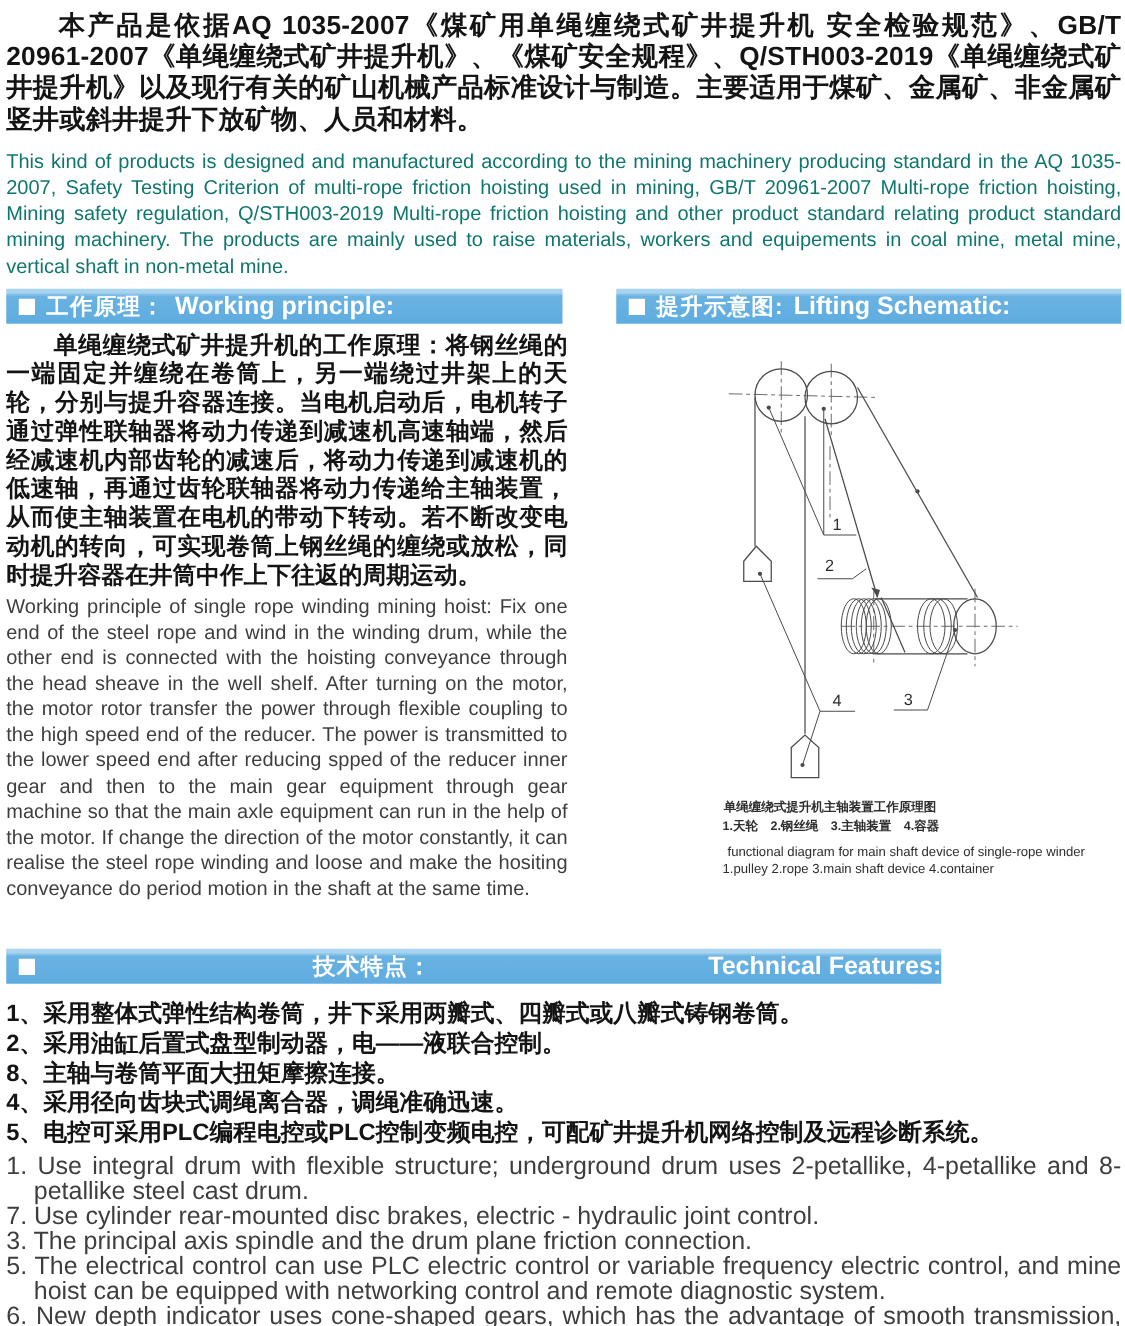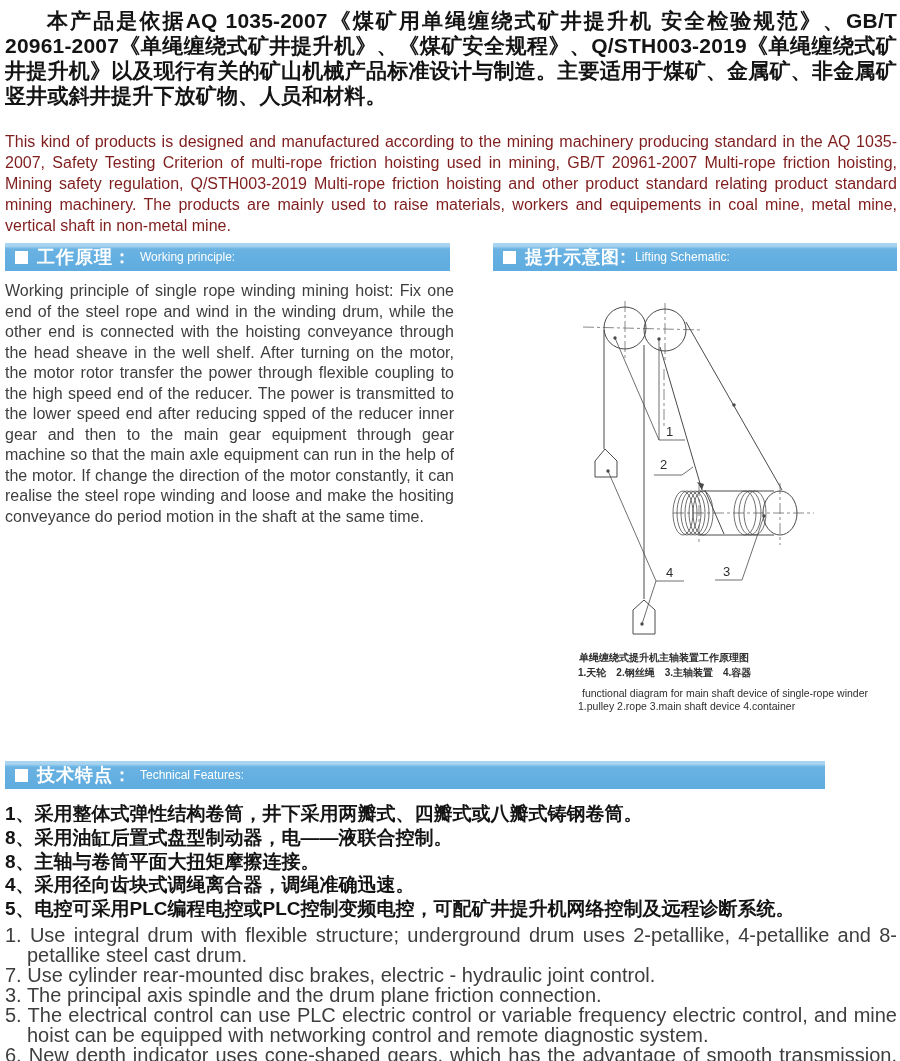--- a/index.html
+++ b/index.html
@@ -5,35 +5,35 @@
   * { margin:0; padding:0; box-sizing:border-box; }
   html,body { width:900px; background:#ffffff; }
   body { height:1061px; overflow:hidden; font-family:"Liberation Sans", sans-serif; }
   .page { width:900px; height:1061px; padding:8px 3px 0 5px; position:relative; }
 
   .cn-intro {
     font-size:21px; line-height:25px; font-weight:bold; color:#141414;
     text-align:justify; text-indent:2em; letter-spacing:0.2px;
   }
   .en-intro {
-    margin-top:23px; font-size:16px; line-height:21px; color:#7f1d1d; text-align:justify;
+    margin-top:11px; font-size:16px; line-height:21px; color:#0f766e; text-align:justify;
   }
 
   .bars-row { margin-top:7px; display:flex; }
   .bar {
     height:28px; display:flex; align-items:center;
     background:linear-gradient(to bottom, #a8d4f0 0px, #a8d4f0 3px, #69b2e2 6px, #5face0 100%);
   }
   .bar-left  { width:445px; }
   .bar-spacer{ width:43px; }
   .bar-right { width:404px; }
-  .bar-full  { margin-top:6px; width:820px; }
+  .bar-full  { margin-top:16px; width:748px;justify-content:space-between; }
   .sq { width:13px; height:13px; background:#ffffff; margin:0 9px 0 10px; flex:0 0 auto; }
   .bar-cn { color:#ffffff; font-weight:bold; font-size:18px; letter-spacing:1px; white-space:nowrap; }
-  .bar-en { color:#ffffff; font-weight:normal; font-size:12px; margin-left:8px; white-space:nowrap; }
+  .bar-en { color:#ffffff; font-weight:bold; font-size:20px; margin-left:8px; white-space:nowrap; }
 
   .cols { margin-top:6px; display:flex; height:478px; }
   .col-left { width:452px; }
   .col-right { width:410px; margin-left:33px; position:relative; }
 
   .cn-principle {
     font-size:19px; line-height:23px; font-weight:bold; color:#141414;
     text-align:justify; text-indent:2em;
   }
   .en-principle {
@@ -72,20 +72,21 @@
     <div class="bar-spacer"></div>
     <div class="bar bar-right">
       <span class="sq"></span>
       <span class="bar-cn">提升示意图:</span>
       <span class="bar-en">Lifting Schematic:</span>
     </div>
   </div>
 
   <div class="cols">
     <div class="col-left">
+      <p class="cn-principle">单绳缠绕式矿井提升机的工作原理：将钢丝绳的一端固定并缠绕在卷筒上，另一端绕过井架上的天轮，分别与提升容器连接。当电机启动后，电机转子通过弹性联轴器将动力传递到减速机高速轴端，然后经减速机内部齿轮的减速后，将动力传递到减速机的低速轴，再通过齿轮联轴器将动力传递给主轴装置，从而使主轴装置在电机的带动下转动。若不断改变电动机的转向，可实现卷筒上钢丝绳的缠绕或放松，同时提升容器在井筒中作上下往返的周期运动。</p>
       <p class="en-principle">Working principle of single rope winding mining hoist: Fix one end of the steel rope and wind in the winding drum, while the other end is connected with the hoisting conveyance through the head sheave in the well shelf. After turning on the motor, the motor rotor transfer the power through flexible coupling to the high speed end of the reducer. The power is transmitted to the lower speed end after reducing spped of the reducer inner gear and then to the main gear equipment through gear machine so that the main axle equipment can run in the help of the motor. If change the direction of the motor constantly, it can realise the steel rope winding and loose and make the hositing conveyance do period motion in the shaft at the same time.</p>
     </div>
 
     <div class="col-right">
       <svg class="schematic" width="410" height="478" viewBox="0 0 410 478" xmlns="http://www.w3.org/2000/svg">
 
         <g>
           <path class="cl" d="M96,50 L216,53"></path>
           <path class="cl" d="M138,24 L138,82"></path>
           <path class="cl" d="M178,26 L178,86"></path>
@@ -157,21 +158,21 @@
   </div>
 
   <div class="bar bar-full">
     <span class="sq"></span>
     <span class="bar-cn">技术特点：</span>
     <span class="bar-en">Technical Features:</span>
   </div>
 
   <div class="cn-list">
     <div class="cn-item">1、采用整体式弹性结构卷筒，井下采用两瓣式、四瓣式或八瓣式铸钢卷筒。</div>
-    <div class="cn-item">8、采用油缸后置式盘型制动器，电——液联合控制。</div>
+    <div class="cn-item">2、采用油缸后置式盘型制动器，电——液联合控制。</div>
     <div class="cn-item">8、主轴与卷筒平面大扭矩摩擦连接。</div>
     <div class="cn-item">4、采用径向齿块式调绳离合器，调绳准确迅速。</div>
     <div class="cn-item">5、电控可采用PLC编程电控或PLC控制变频电控，可配矿井提升机网络控制及远程诊断系统。</div>
   </div>
 
   <div class="en-list">
     <div class="en-item">1. Use integral drum with flexible structure; underground drum uses 2-petallike, 4-petallike and 8-petallike steel cast drum.</div>
     <div class="en-item">7. Use cylinder rear-mounted disc brakes, electric - hydraulic joint control.</div>
     <div class="en-item">3. The principal axis spindle and the drum plane friction connection.</div>
     <div class="en-item">5. The electrical control can use PLC electric control or variable frequency electric control, and mine hoist can be equipped with networking control and remote diagnostic system.</div>

